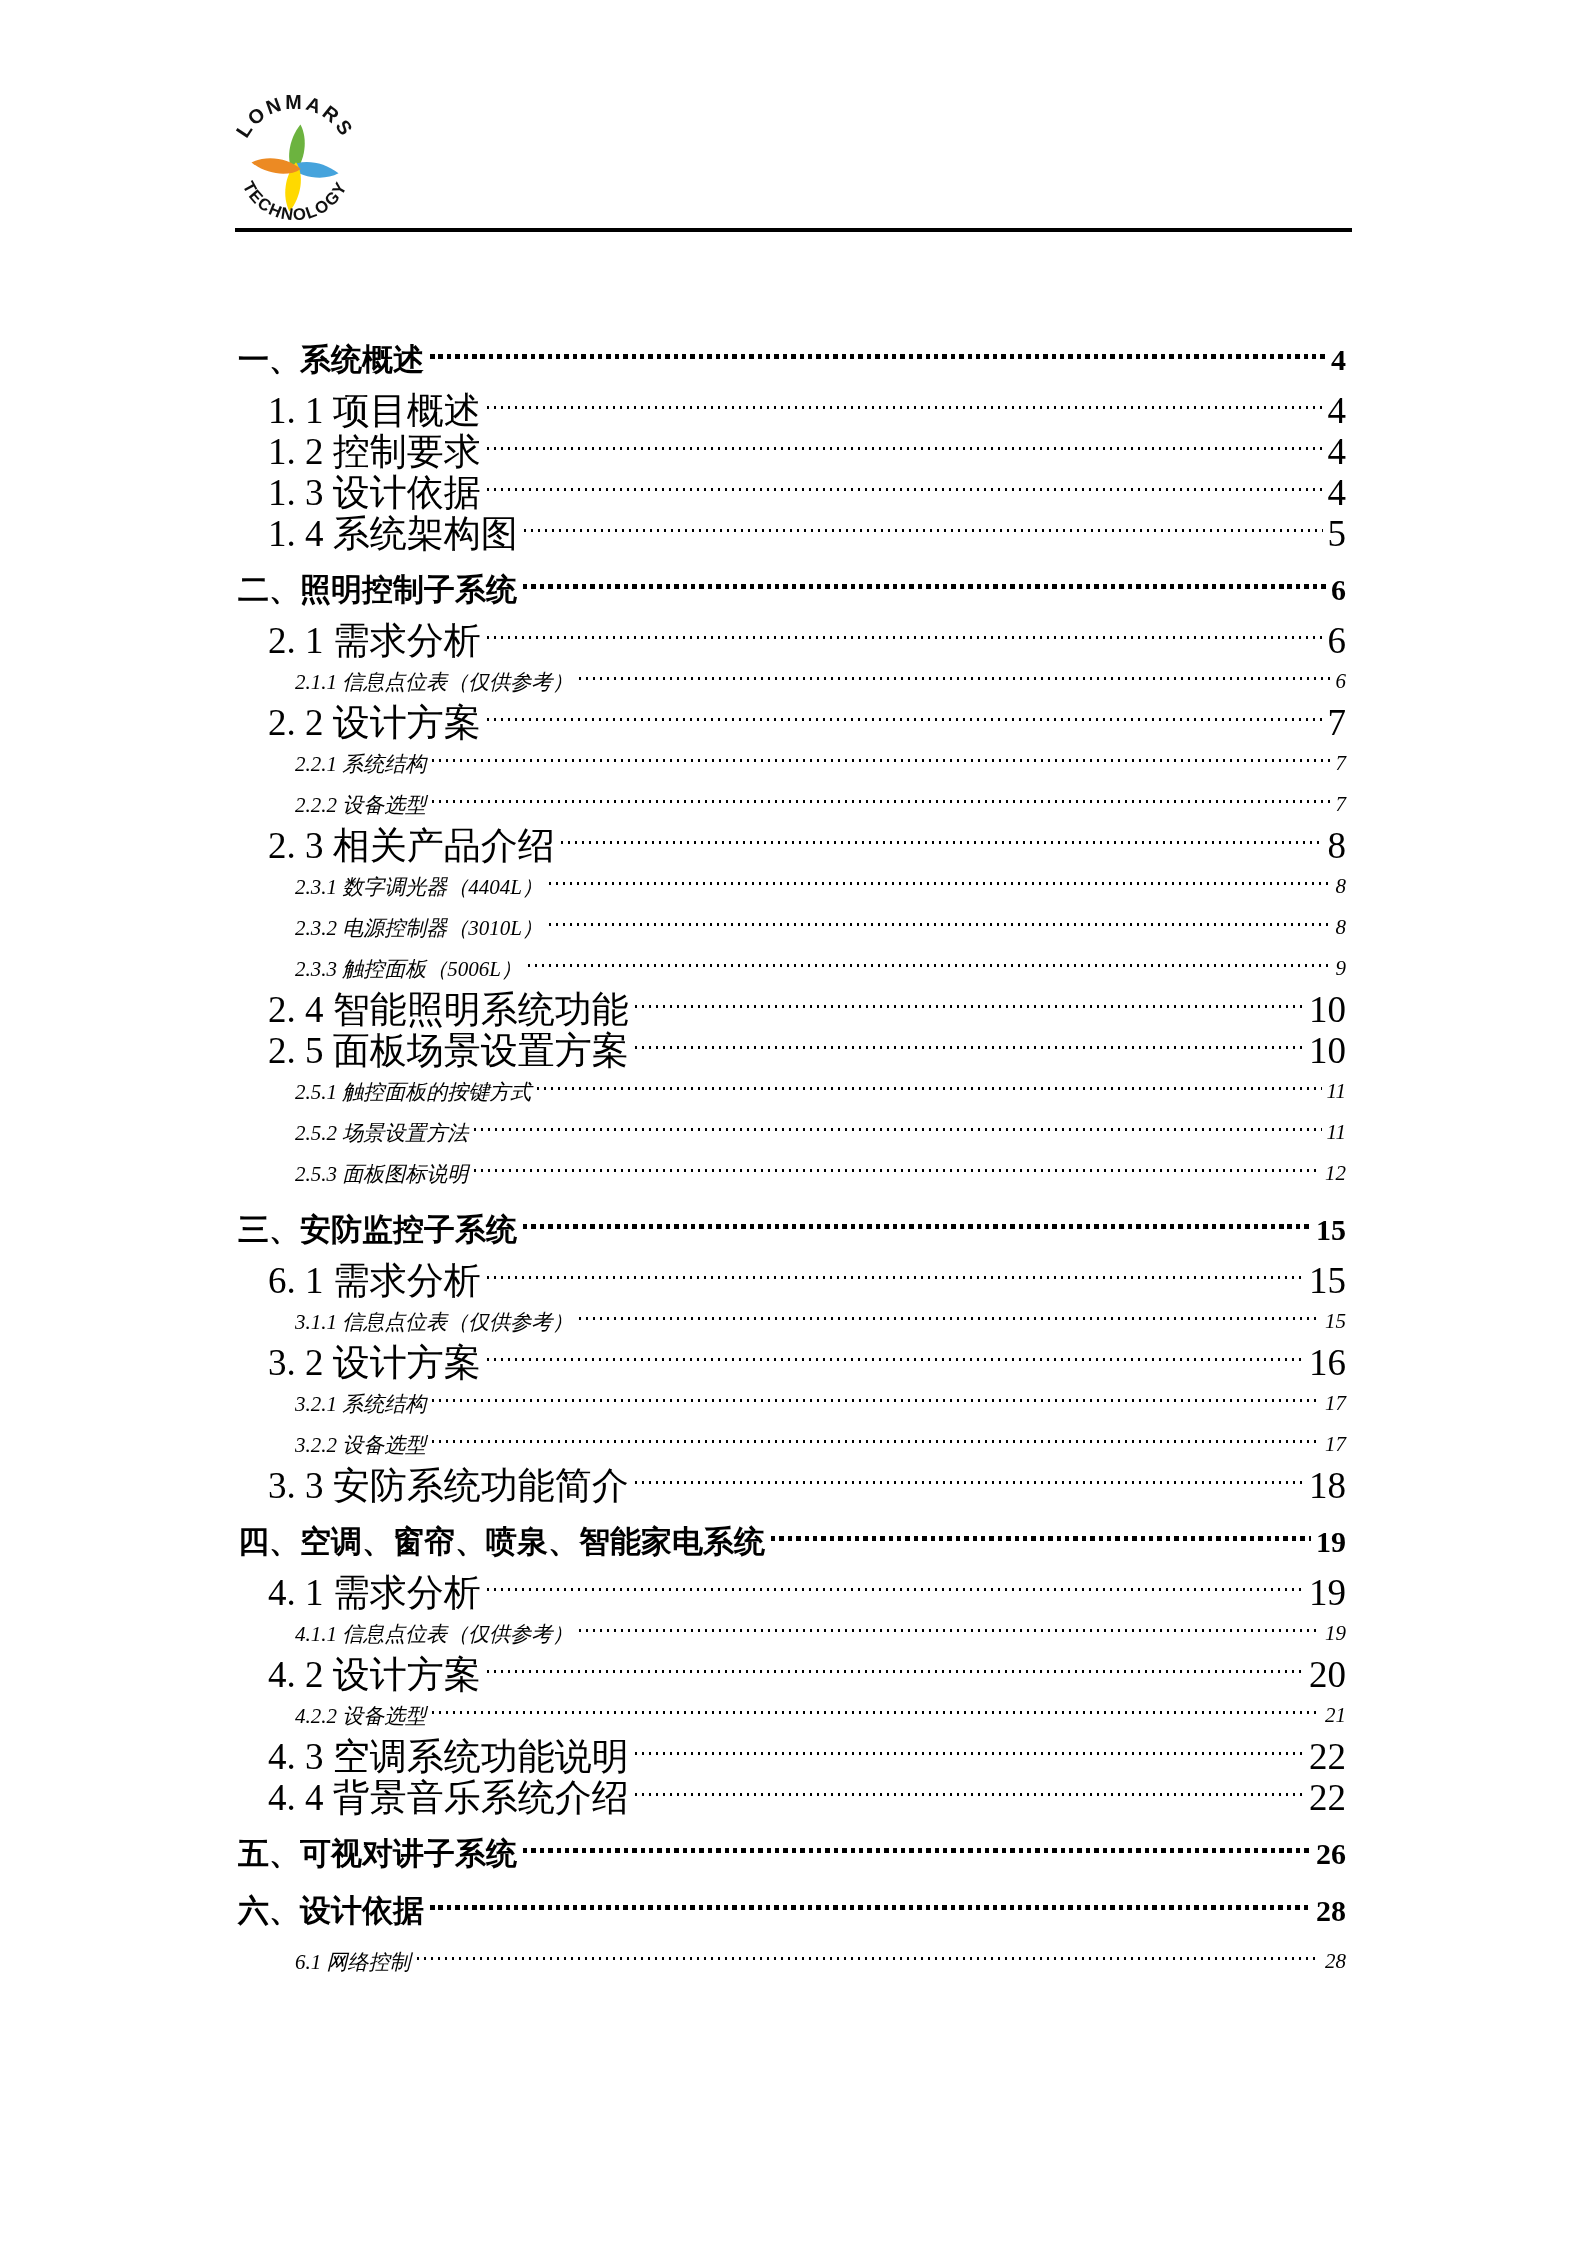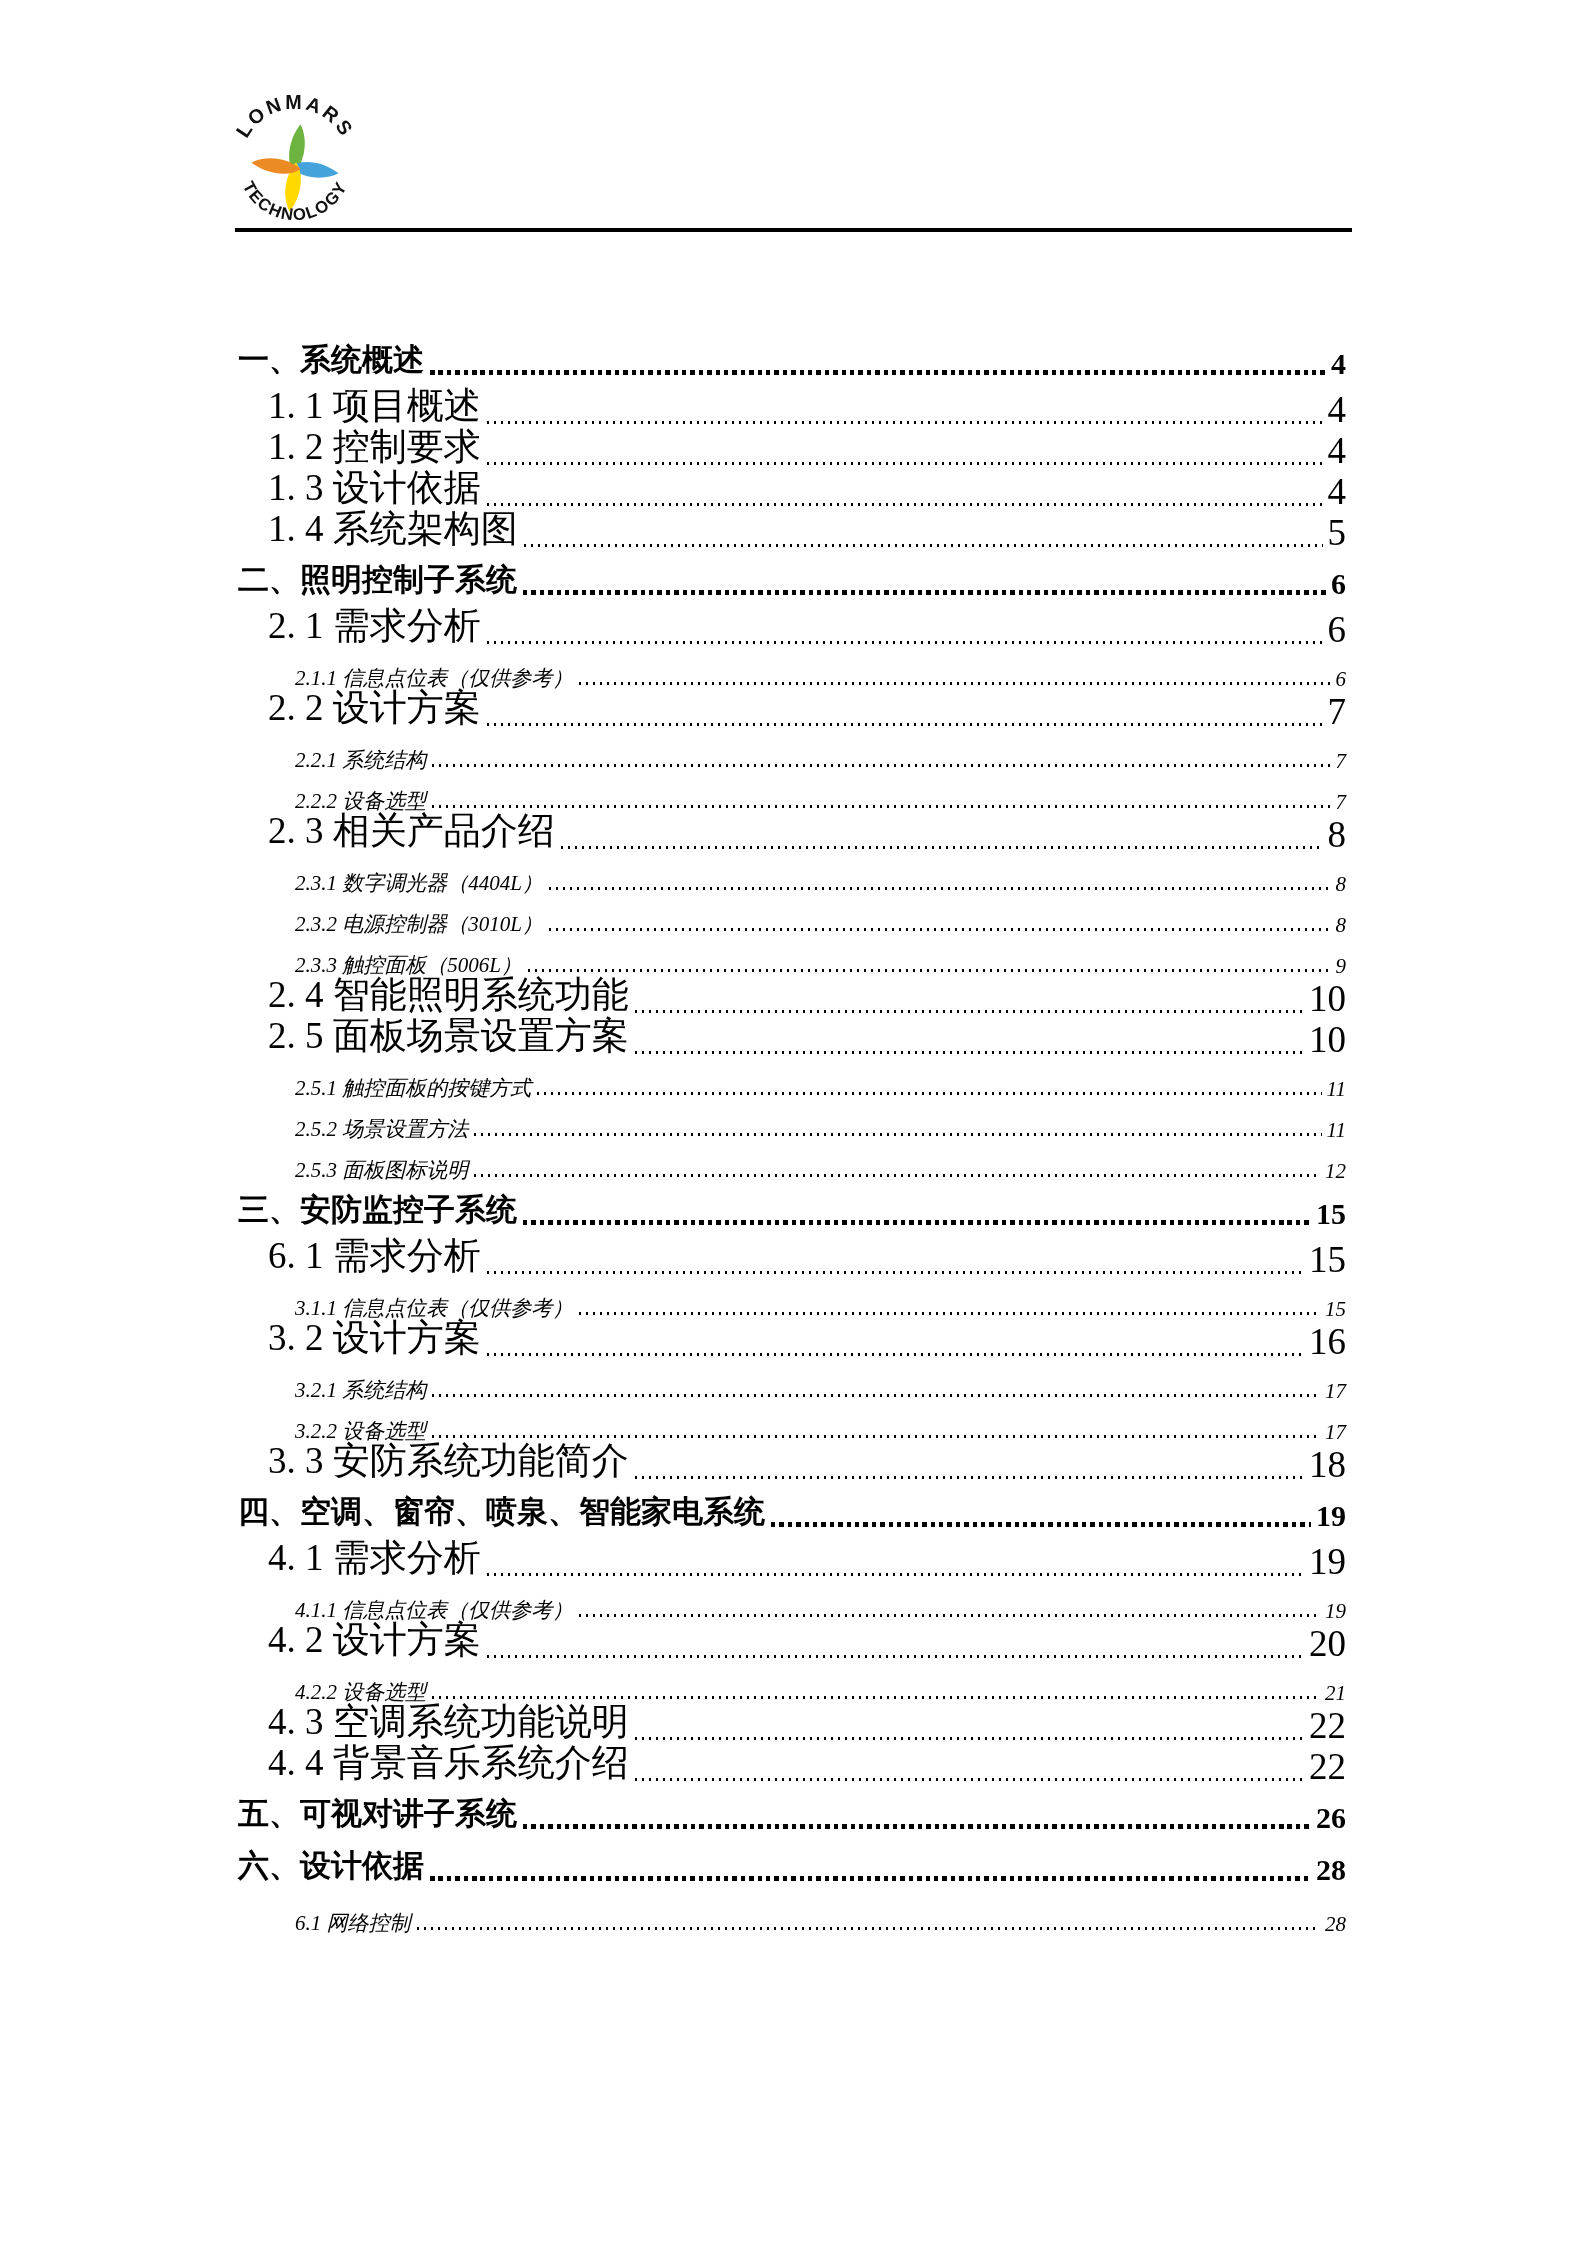--- a/index.html
+++ b/index.html
@@ -17,28 +17,28 @@
   .logo .t-top{font-size:27px;letter-spacing:4px;}
   .logo .t-bot{font-size:23px;letter-spacing:2px;}
   .rule{position:absolute;left:235px;top:228px;width:1117px;height:4px;background:#000;}
   .doc-title{
     position:absolute;left:235px;top:241px;width:1117px;
     text-align:center;font-size:41px;font-weight:700;letter-spacing:9px;
     font-family:"Liberation Serif", serif;
   }
   
   .toc{position:absolute;left:238px;top:338px;width:1108px;}
-  .toc-row{display:flex;align-items:flex-end;height:41px;}
+  .toc-row{display:flex;align-items:center;height:41px;}
   .toc-row .label{white-space:nowrap;}
   .toc-row .leader{
     flex:1;height:3px;margin:0 3px 7px 6px;
     background:repeating-linear-gradient(to right,#000 0 2.2px,transparent 2.2px 7px);
   }
   .toc-row .pg{margin-left:2px;white-space:nowrap;}
-  .level-1{height:43px;margin-top:4px;margin-bottom:9px;}
+  .level-1{height:43px;margin-top:14px;margin-bottom:9px;}
   .level-1:first-child{margin-top:0;}
   .level-1 .label{font-family:"Liberation Sans", sans-serif;font-weight:700;font-size:31px;}
   .level-1 .pg{font-weight:700;font-size:30px;}
   .level-1 .leader{
     height:5px;margin-bottom:6px;
     background:repeating-linear-gradient(to right,#000 0 4.5px,transparent 4.5px 8.4px);
   }
   .level-2{font-size:37px;}
   .level-2 .label{padding-left:30px;}
   .level-3{font-size:21px;font-style:italic;}

